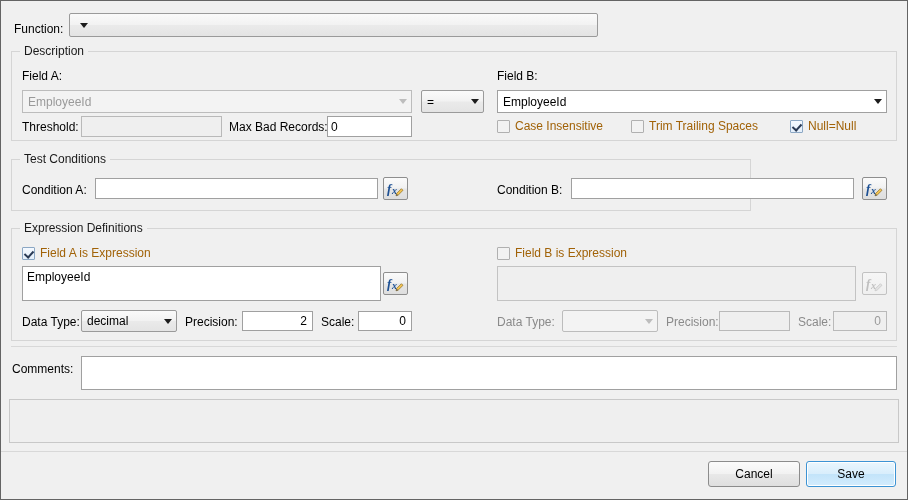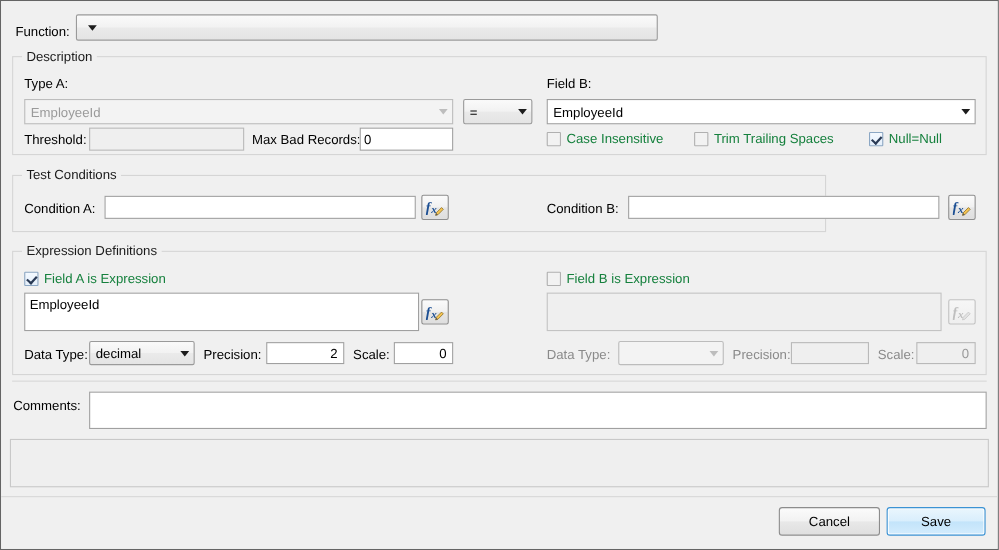--- a/index.html
+++ b/index.html
@@ -91,21 +91,21 @@
   .cb.on .box {
     border:1px solid #8ba7c4;
     background:linear-gradient(to bottom,#f4f9ff 0%,#e4effb 100%);
   }
   .cb.on .box:after {
     content:""; position:absolute;
     left:3px; top:1px; width:4px; height:7px;
     border:solid #2a3a55; border-width:0 2px 2px 0;
     transform:rotate(42deg);
   }
-  .cb .cbl { font-size:12px; color:#15803d; white-space:nowrap; }
+  .cb .cbl { font-size:12px; color:#a16207; white-space:nowrap; }
 
   
   .fxbtn {
     position:absolute; width:25px; height:23px;
     border:1px solid #8e8e8e; border-radius:2px;
     background:linear-gradient(to bottom,#fbfbfb 0%,#f1f1f1 48%,#e6e6e6 52%,#dedede 100%);
     display:flex; align-items:center; justify-content:center;
     cursor:default;
   }
   .fxbtn.dis { border:1px solid #c2c2c2;
@@ -142,21 +142,21 @@
   <div class="combo" style="left:68px;top:12px;width:529px;height:24px;">
     <span class="arrow">
         <i></i>
       </span>
   </div>
 
   <div class="group" style="left:10px;top:50px;width:886px;height:90px;">
     <span class="gtitle">Description</span>
   </div>
 
-  <div class="lbl" style="position:absolute;left:21px;top:68px;">Type A:</div>
+  <div class="lbl" style="position:absolute;left:21px;top:68px;">Field A:</div>
   <div class="combo flat dis" style="left:21px;top:89px;width:390px;height:23px;">
     <span class="ctext">EmployeeId</span>
     <span class="arrow">
         <i></i>
       </span>
   </div>
 
   <div class="combo" style="left:420px;top:89px;width:63px;height:23px;">
     <span class="ctext">=</span>
     <span class="arrow">

